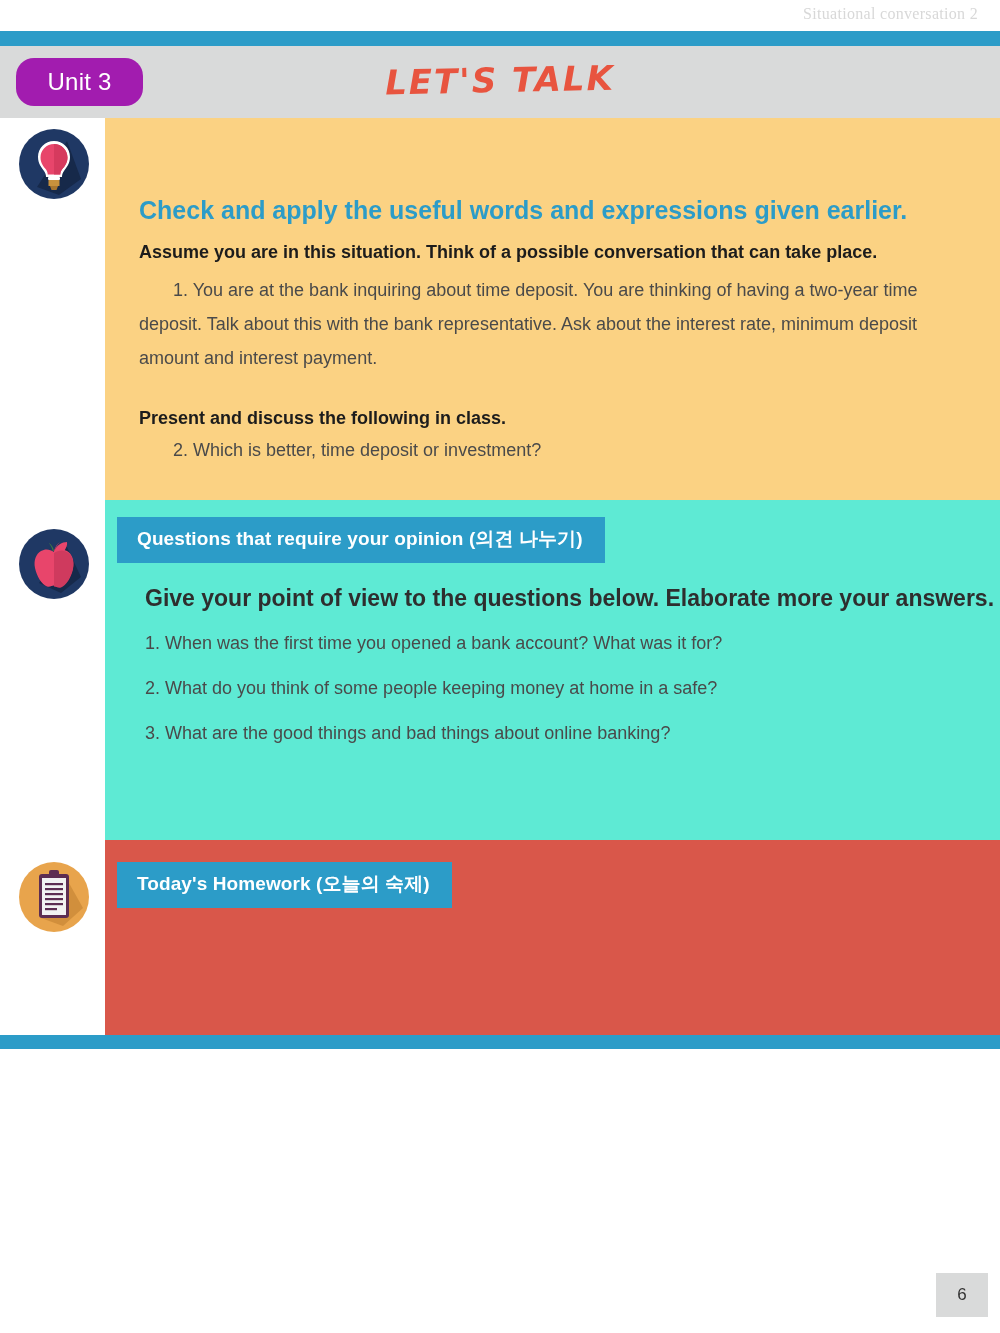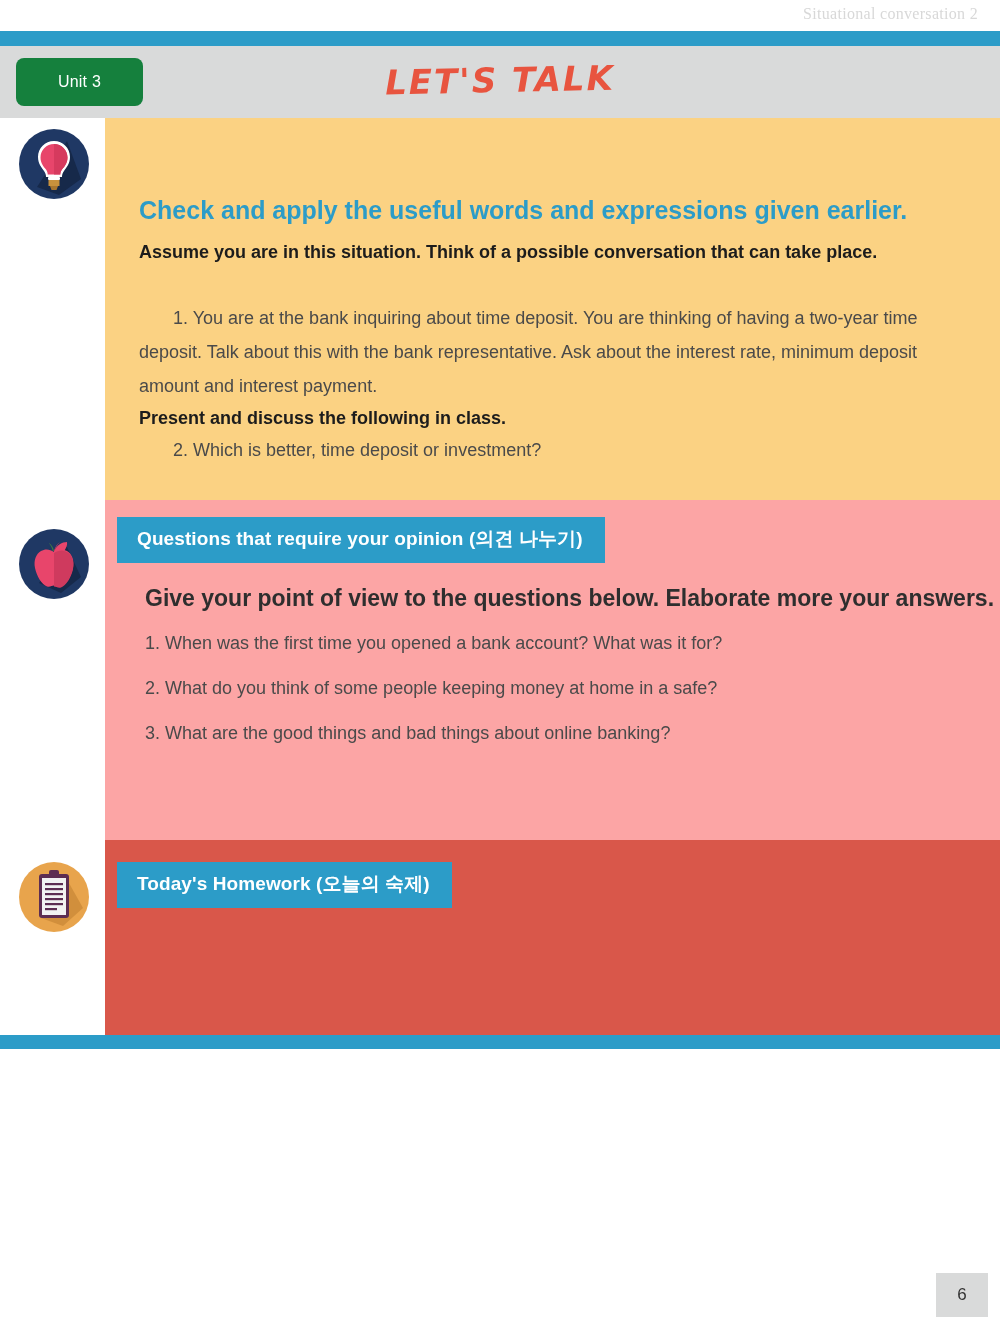--- a/index.html
+++ b/index.html
@@ -50,24 +50,24 @@
     height: 72px;
     background: #d9dada;
   }
 
   .unit-badge {
     position: absolute;
     top: 58px;
     left: 16px;
     width: 127px;
     height: 48px;
-    background: #15803d;
-    border-radius: 8px;
+    background: #a21caf;
+    border-radius: 18px;
     color: #ffffff;
-    font-size: 16px;
+    font-size: 24px;
     line-height: 48px;
     text-align: center;
     letter-spacing: 0.2px;
   }
 
   .lets-talk {
     position: absolute;
     top: 60px;
     left: 0;
     width: 1000px;
@@ -81,21 +81,21 @@
     transform: rotate(-1.2deg);
   }
 
   
   .panel {
     position: absolute;
     left: 105px;
     width: 895px;
   }
   .panel-orange { top: 118px;  height: 382px; background: #fbd283; }
-  .panel-gray   { top: 500px;  height: 340px; background: #fca5a5; }
+  .panel-gray   { top: 500px;  height: 340px; background: #5eead4; }
   .panel-red    { top: 840px;  height: 195px; background: #d9574a; }
 
   
   .banner {
     position: absolute;
     left: 0;
     background: #2c9cc8;
     color: #ffffff;
     font-size: 19px;
     font-weight: bold;
@@ -131,21 +131,21 @@
 
   .para {
     position: absolute;
     left: 34px;
     width: 840px;
     font-size: 18px;
     color: #4a4a4a;
     line-height: 34px;
     text-indent: 34px;
   }
-  .para-1 { top: 155px; margin-top: 28px; }
+  .para-1 { top: 155px; }
 
   .numbered {
     position: absolute;
     left: 68px;
     font-size: 18px;
     color: #4a4a4a;
     white-space: nowrap;
   }
   .num-2 { top: 322px; text-align: center; }
 

